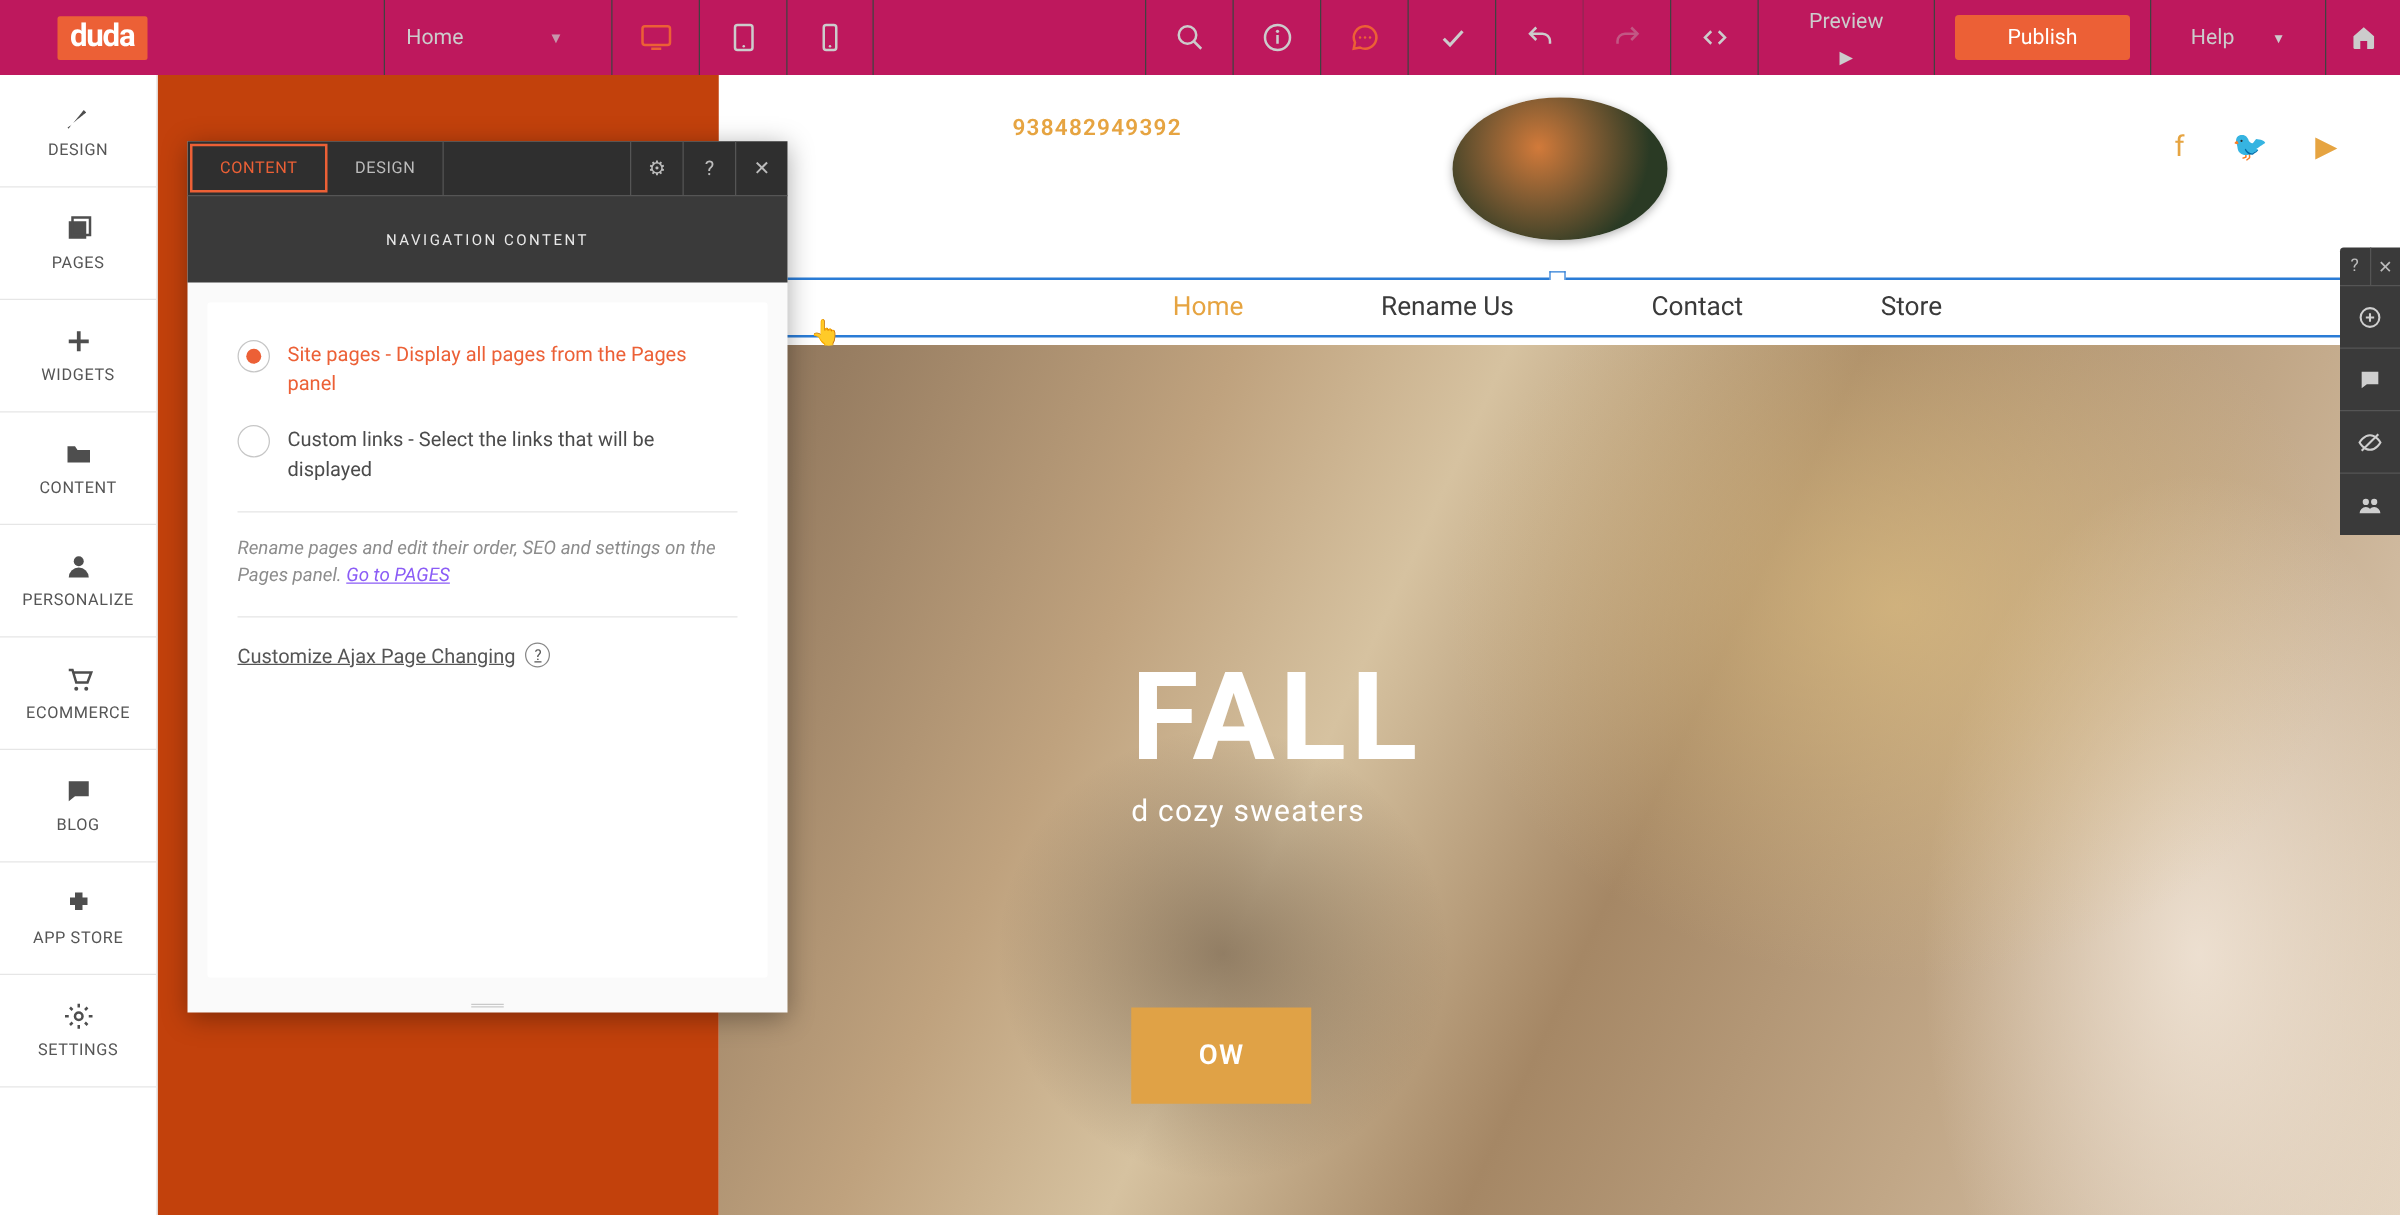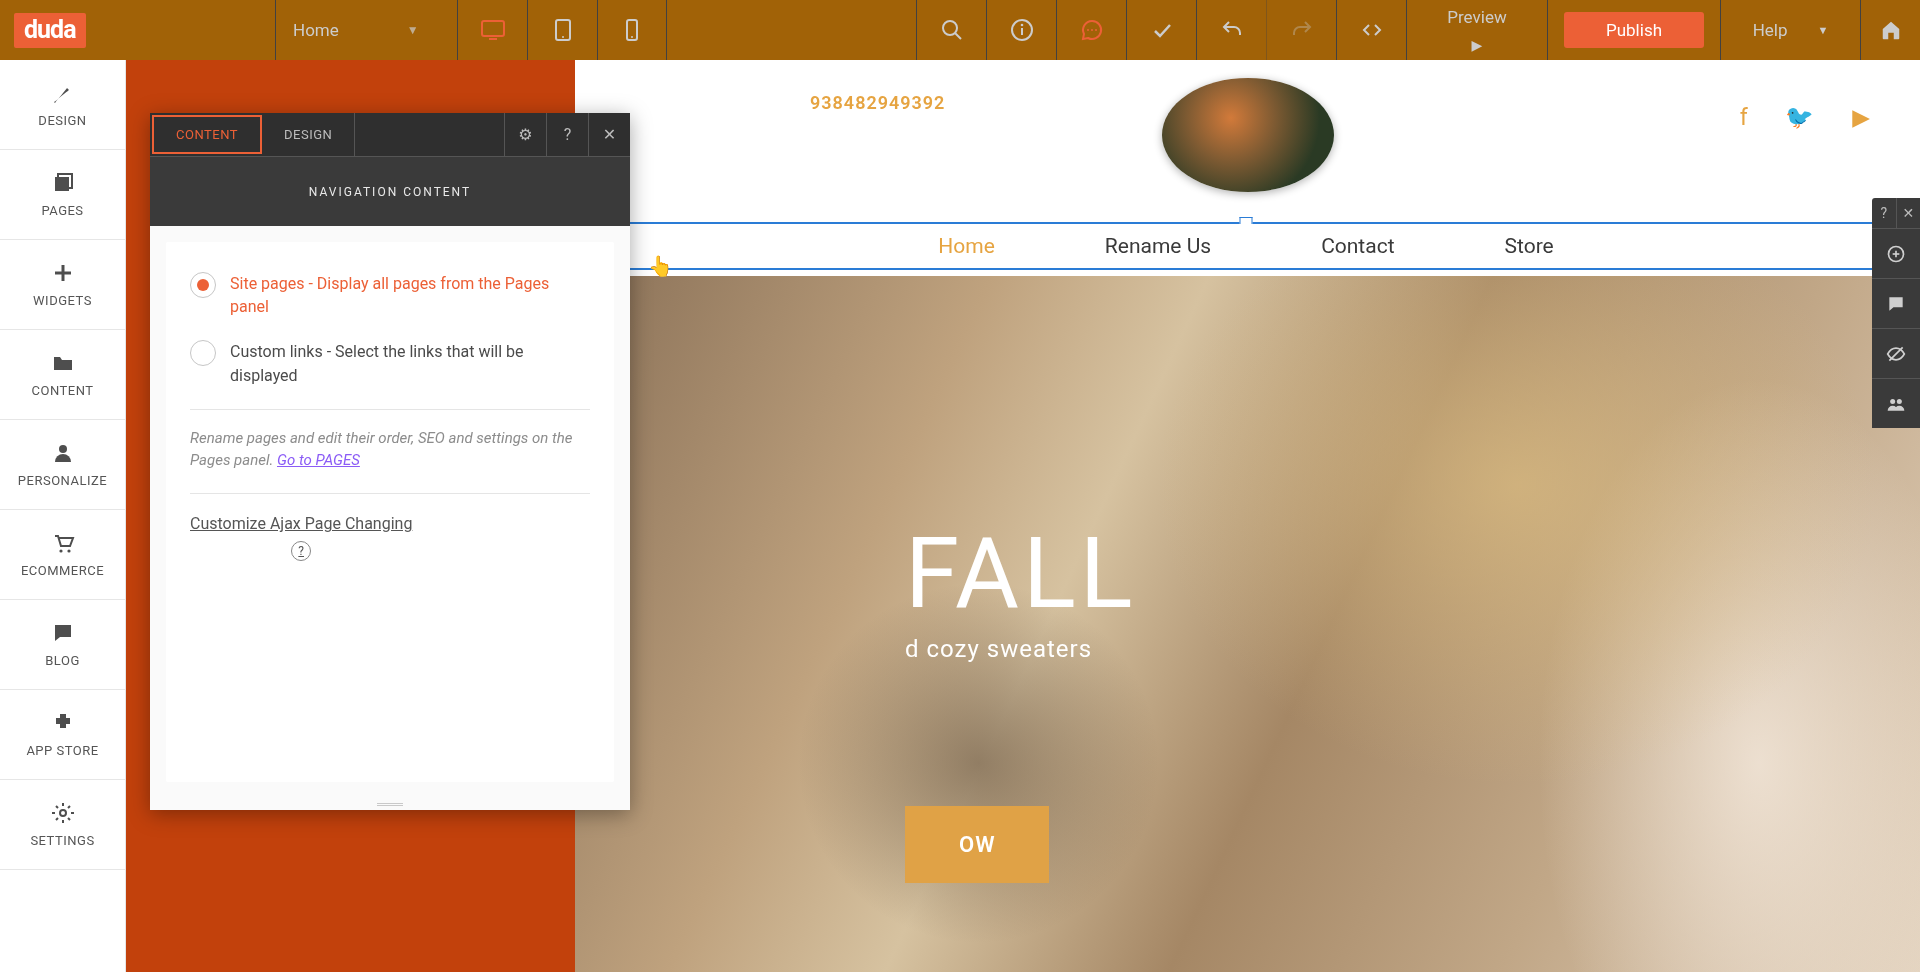--- a/index.html
+++ b/index.html
@@ -1,19 +1,19 @@
 <!DOCTYPE html>
 <html><head>
 <meta charset="utf-8">
 <style>
 * { margin:0; padding:0; box-sizing:border-box; font-family:-apple-system,BlinkMacSystemFont,"Segoe UI",Roboto,Arial,sans-serif; }
 html,body { width:1920px; height:972px; overflow:hidden; background:#fff; }
 
 
-.topbar { position:fixed; top:0; left:0; width:1920px; height:60px; background:#a16207; display:flex; align-items:center; color:#ccc; font-size:17px; z-index:50; }
+.topbar { position:fixed; top:0; left:0; width:1920px; height:60px; background:#be185d; display:flex; align-items:center; color:#ccc; font-size:17px; z-index:50;padding-left:32px; }
 .tb-logo { width:275px; height:60px; display:flex; align-items:center; padding-left:14px; }
 .tb-logo-badge { background:#ec6036; color:#fff; font-weight:700; letter-spacing:-1px; padding:2px 10px 4px 10px; font-size:25px; border-radius:2px; }
 .tb-cell { height:60px; border-left:1px solid #414141; display:flex; align-items:center; justify-content:center; }
 .tb-page { width:182px; justify-content:flex-start; padding-left:17px; gap:68px; }
 .tb-page .chev { font-size:12px; opacity:.7; }
 .tb-dev { width:70px; }
 .tb-dev.active { position:relative; }
 .tb-dev.active svg { fill:#ec6036; }
 .tb-dev.active:after { content:""; position:absolute; inset:9px 12px; border:2px solid #ec6036; border-radius:3px; pointer-events:none; display:none;}
 .tb-dev svg { width:30px; height:24px; fill:#ccc; }
@@ -45,21 +45,21 @@
 .site-nav .navlink.active { color:#e6a441; }
 .nav-close { position:absolute; top:-1px; right:-4px; width:18px; height:18px; background:#e63333; color:#fff; font-size:12px; display:flex; align-items:center; justify-content:center; }
 .nav-handle { position:absolute; top:-7px; left:50%; transform:translateX(-50%); width:13px; height:7px; border:1px solid #2a7cd6; border-bottom:none; background:#fff;}
 .hero { position:absolute; top:216px; left:0; right:0; bottom:0; background:linear-gradient(115deg,#8a7158 0%, #bfa27e 25%, #d6c2a0 38%, #a58765 55%, #c1a787 75%, #e3d3bf 100%); overflow:hidden; }
 .hero:before { content:""; position:absolute; inset:0; background:
  radial-gradient(ellipse 600px 500px at 70% 30%, rgba(221,190,130,.7) 0%, transparent 60%),
  radial-gradient(ellipse 400px 700px at 88% 70%, rgba(244,233,221,.8) 0%, transparent 55%),
  radial-gradient(ellipse 300px 300px at 30% 70%, rgba(100,80,60,.6) 0%, transparent 60%);
 }
 .hero-text { position:absolute; top:240px; left:330px; right:auto; text-align:left; }
-.hero-text h1 { font-size:98px; color:#fff; font-weight:400; letter-spacing:4px; }
+.hero-text h1 { font-size:98px; color:#fff; font-weight:700; letter-spacing:4px; }
 .hero-text p  { font-size:24px; color:#fff; margin-top:4px; letter-spacing:1px;}
 .hero-btn { position:absolute; top:530px; left:330px; background:#e0a246; color:#fff; font-size:22px; font-weight:600; padding:26px 54px; letter-spacing:1px;}
 .cursor { position:absolute; top:194px; left:522px; font-size:20px; z-index:99; pointer-events:none; }
 
 
 .panel { position:fixed; top:113px; left:150px; width:480px; background:#fafafa; z-index:60; box-shadow:0 4px 20px rgba(0,0,0,.35); }
 .panel-tabs { height:43px; background:#2f2f2f; display:flex; align-items:center; }
 .ptab { height:100%; padding:0 22px; color:#bcbcbc; font-size:13px; letter-spacing:.5px; display:flex; align-items:center; border-right:1px solid #555; }
 .ptab.active { border:2px solid #ec6036; color:#ec6036; margin:2px 0 2px 2px; height:39px; }
 .ptab-icons { margin-left:auto; display:flex; height:100%; }
@@ -68,21 +68,21 @@
 .panel-body { margin:16px; background:#fff; border-radius:2px; padding:30px 24px 190px 24px; min-height:540px; position:relative;}
 .panel-body h4 { font-size:17px; color:#444; font-weight:400; margin-bottom:26px; }
 .opt { display:flex; gap:14px; margin-bottom:22px; align-items:flex-start; cursor:pointer;}
 .radio { width:26px; height:26px; border:1px solid #c6c6c6; border-radius:50%; flex-shrink:0; display:flex; align-items:center; justify-content:center;}
 .opt.sel .radio:after { content:""; width:12px; height:12px; border-radius:50%; background:#ec6036; }
 .opt span { font-size:16px; color:#4b4b4b; line-height:1.45; }
 .opt.sel span { color:#ec6036; }
 .panel-body hr { border:none; border-top:1px solid #e5e5e5; margin:22px 0 18px 0; }
 .hint { font-size:15px; color:#8c8c8c; font-style:italic; line-height:1.45; }
 .hint a { color:#8b5cf6; text-decoration:underline; }
-.ajax { font-size:16px; color:#555; text-decoration:underline; display:inline-flex; align-items:center; gap:8px; margin-top:2px;flex-direction:column;}
+.ajax { font-size:16px; color:#555; text-decoration:underline; display:inline-flex; align-items:center; gap:8px; margin-top:2px;}
 .ajax .q { width:20px; height:20px; border:1.5px solid #878787; border-radius:50%; font-size:12px; display:flex; align-items:center; justify-content:center; text-decoration:none; font-style:normal;}
 .panel-grip { height:12px; display:flex; align-items:center; justify-content:center; }
 .panel-grip span { width:26px; height:3px; border-top:1px solid #c9c9c9; border-bottom:1px solid #c9c9c9; }
 
 
 .rail { position:fixed; top:198px; right:0; width:48px; background:#3a3a3a; z-index:45; border-top-left-radius:3px; }
 .rail-top { height:30px; display:flex; }
 .rail-top div { flex:1; display:flex; align-items:center; justify-content:center; color:#bcbcbc; font-size:14px; }
 .rail-top div:first-child { border-right:1px solid #555;}
 .rail-item { height:50px; border-top:1px solid #555; display:flex; align-items:center; justify-content:center; color:#cfcfcf; }

